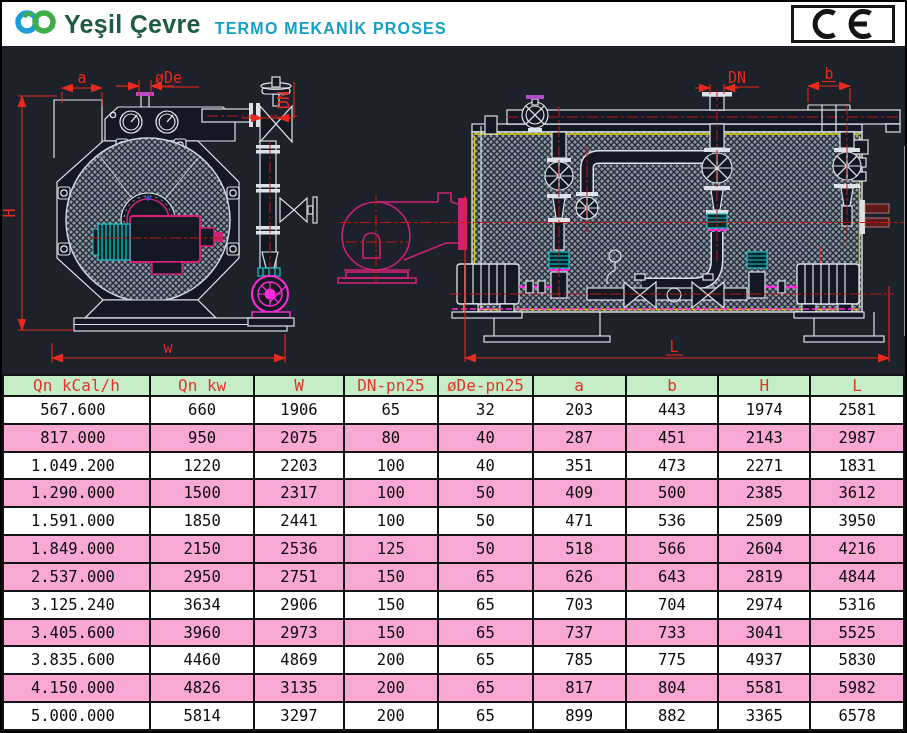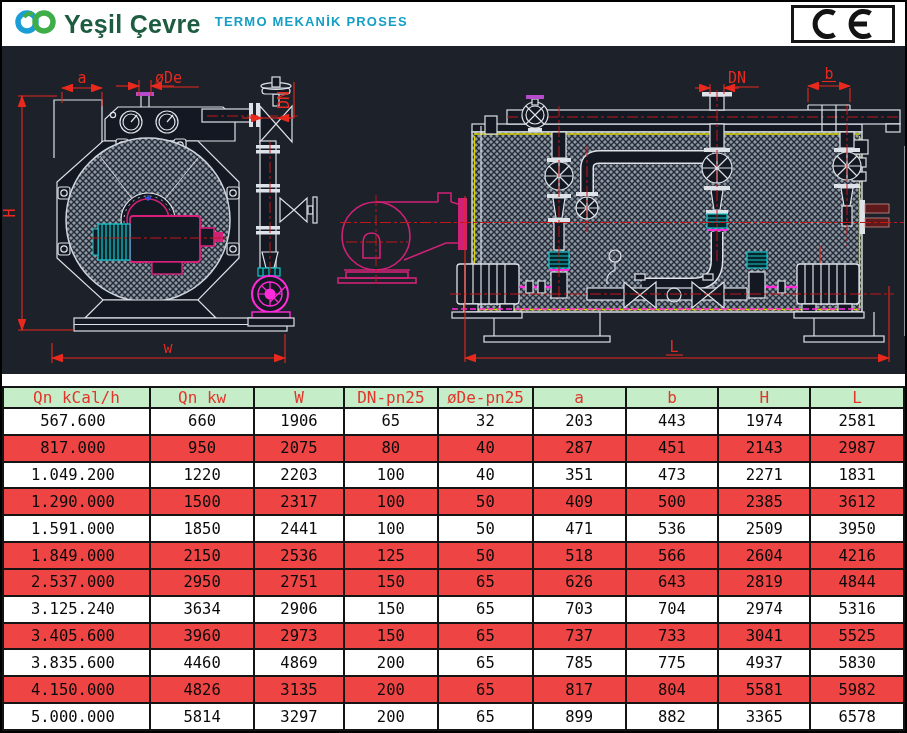--- a/index.html
+++ b/index.html
@@ -5,46 +5,46 @@
   html,body{margin:0;padding:0;background:#ffffff;}
   .page{width:907px;height:733px;border:2px solid #000;box-sizing:border-box;
         display:flex;flex-direction:column;background:#fff;overflow:hidden;
         font-family:"Liberation Sans",sans-serif;}
   
   .hdr{height:44px;flex:0 0 44px;display:flex;justify-content:space-between;
        align-items:center;padding:1px 10px 1px 12px;box-sizing:border-box;background:#fff;}
   .brand{display:flex;flex-direction:row;}
   .brand-row{display:flex;align-items:center;gap:6px;}
   .brand-title{font-size:25px;font-weight:bold;color:#1d5c40;letter-spacing:.3px;line-height:1;}
-  .brand-sub{font-size:13px;font-weight:bold;color:#149fc6;letter-spacing:1.2px;
-             line-height:1;margin:8px 0 0 14px;}
+  .brand-sub{font-size:16px;font-weight:bold;color:#149fc6;letter-spacing:1.2px;
+             line-height:1;margin:14px 0 0 14px;}
   .ce-box{width:104px;height:38px;border:3px solid #151515;box-sizing:border-box;
           display:flex;align-items:center;justify-content:center;background:#fff;}
   
   .cad{height:328px;flex:0 0 328px;background:#1d212a;}
   .cad svg{display:block;}
   .cadline{stroke:#dde2e8;stroke-width:1.2;fill:none;}
   .steel{fill:#141822;stroke:#dde2e8;stroke-width:1.2;}
   .flange{fill:#dde2e8;stroke:none;}
   .dim{stroke:#e8291d;stroke-width:1.1;fill:none;}
   .dimtxt{fill:#e8291d;font-family:"DejaVu Sans Mono","Liberation Mono",monospace;font-size:15px;}
   .cl{stroke:#c01818;stroke-width:1;fill:none;stroke-dasharray:11 3 3 3;}
   .mag{stroke:#cf2277;stroke-width:1.6;fill:none;}
   .pmag{stroke:#ff2bd9;fill:none;}
   .cy{stroke:#19c4cc;stroke-width:1.2;fill:none;}
   .yel{stroke:#d8d400;stroke-width:1.3;fill:none;}
   
-  .table-wrap{height:357px;flex:1 1 auto;margin-top:12px;}
+  .table-wrap{height:357px;flex:1 1 auto;}
   table{width:100%;height:100%;border-collapse:collapse;table-layout:fixed;
         font-family:"DejaVu Sans Mono","Liberation Mono",monospace;}
   th{background:#c5edc8;color:#e2362a;font-weight:normal;font-size:16px;
      border:2px solid #141414;padding:0;}
   td{font-size:15.5px;border:2px solid #141414;text-align:center;color:#0a0a0a;
      padding:0;background:#fff;}
-  tr.alt td{background:#ef4444;}
+  tr.alt td{background:#f9a8d4;}
   td.qn{text-align:center;padding-right:7px;}
 </style>
 </head>
 <body>
 
 <div class="page">
 
   <div class="hdr">
     <div class="brand">
       <div class="brand-row">

